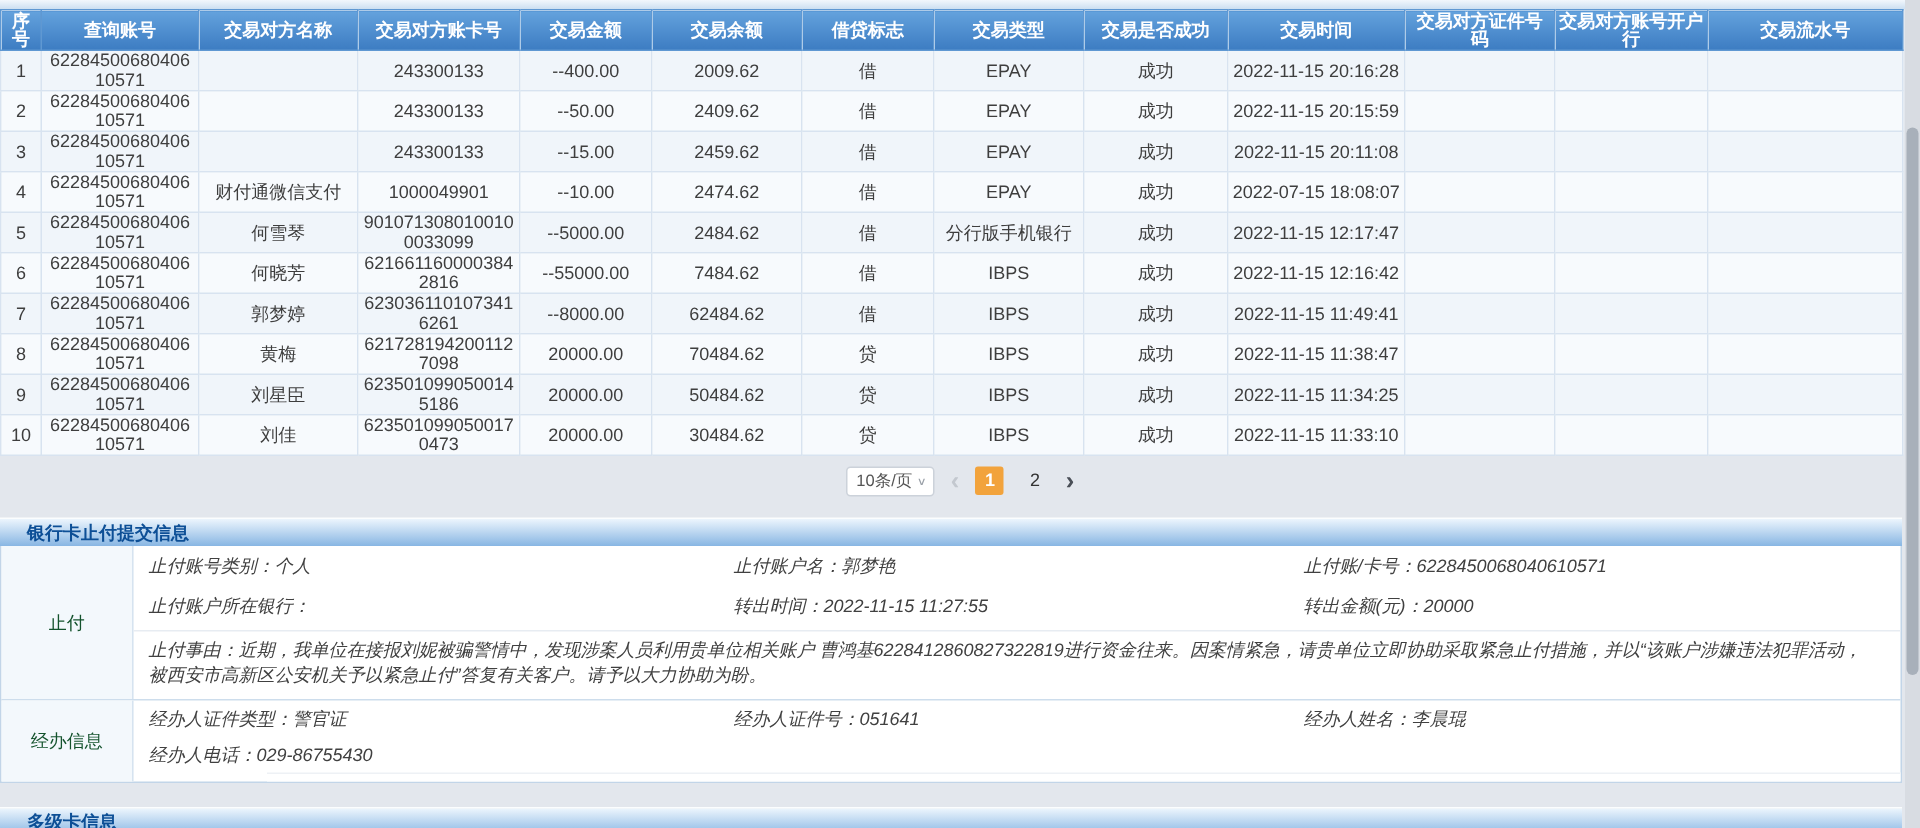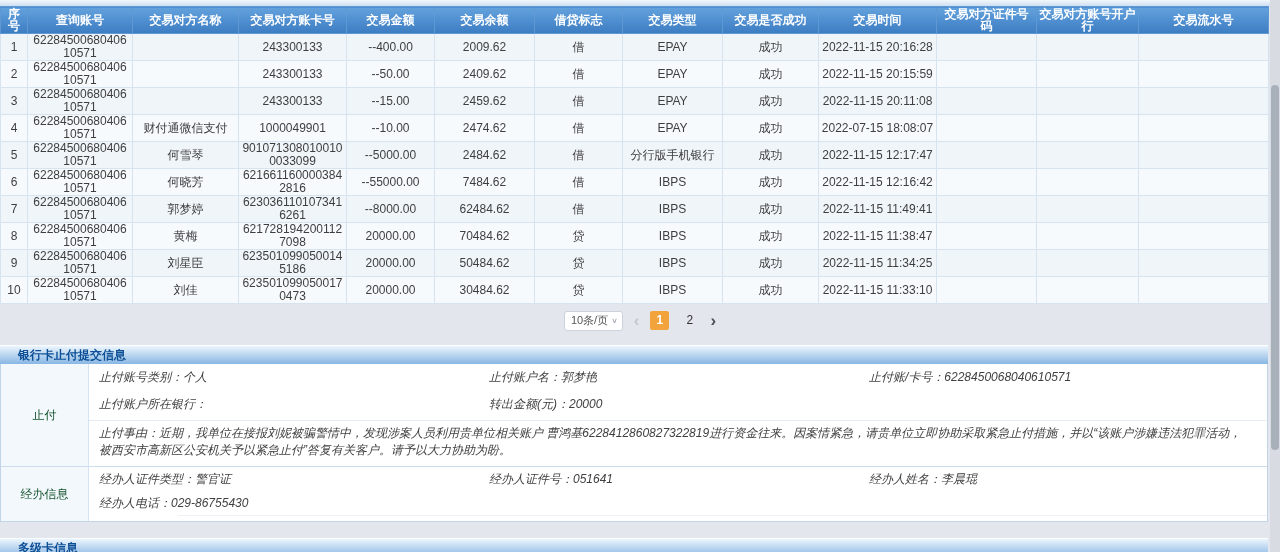--- a/index.html
+++ b/index.html
@@ -260,20 +260,21 @@
     <div class="panel-row">
       <div class="panel-label">止付</div>
       <div class="panel-content">
         <div class="fields3">
           <div class="field"><span>止付账号类别：</span><span>个人</span></div>
           <div class="field"><span>止付账户名：</span><span>郭梦艳</span></div>
           <div class="field"><span>止付账/卡号：</span><span>6228450068040610571</span></div>
         </div>
         <div class="fields3">
           <div class="field"><span>止付账户所在银行：</span><span></span></div>
+          <div class="field"><span>转出时间：</span><span>2022-11-15 11:27:55</span></div>
           <div class="field"><span>转出金额(元)：</span><span>20000</span></div>
         </div>
         <div class="reason">止付事由：近期，我单位在接报刘妮被骗警情中，发现涉案人员利用贵单位相关账户 曹鸿基6228412860827322819进行资金往来。因案情紧急，请贵单位立即协助采取紧急止付措施，并以“该账户涉嫌违法犯罪活动，被西安市高新区公安机关予以紧急止付”答复有关客户。请予以大力协助为盼。</div>
       </div>
     </div>
     <div class="panel-row handler-sep">
       <div class="panel-label">经办信息</div>
       <div class="panel-content">
         <div class="fields3 compact">
           <div class="field"><span>经办人证件类型：</span><span>警官证</span></div>

